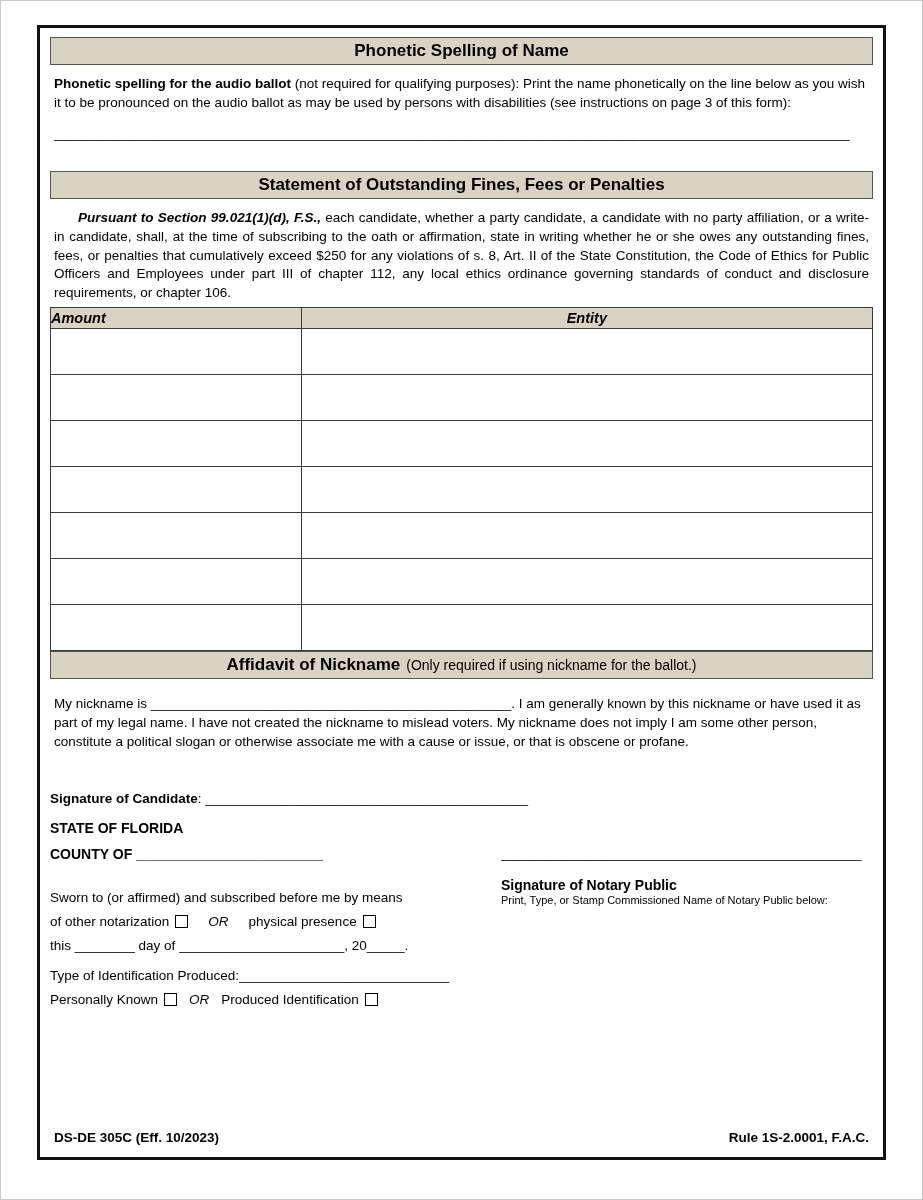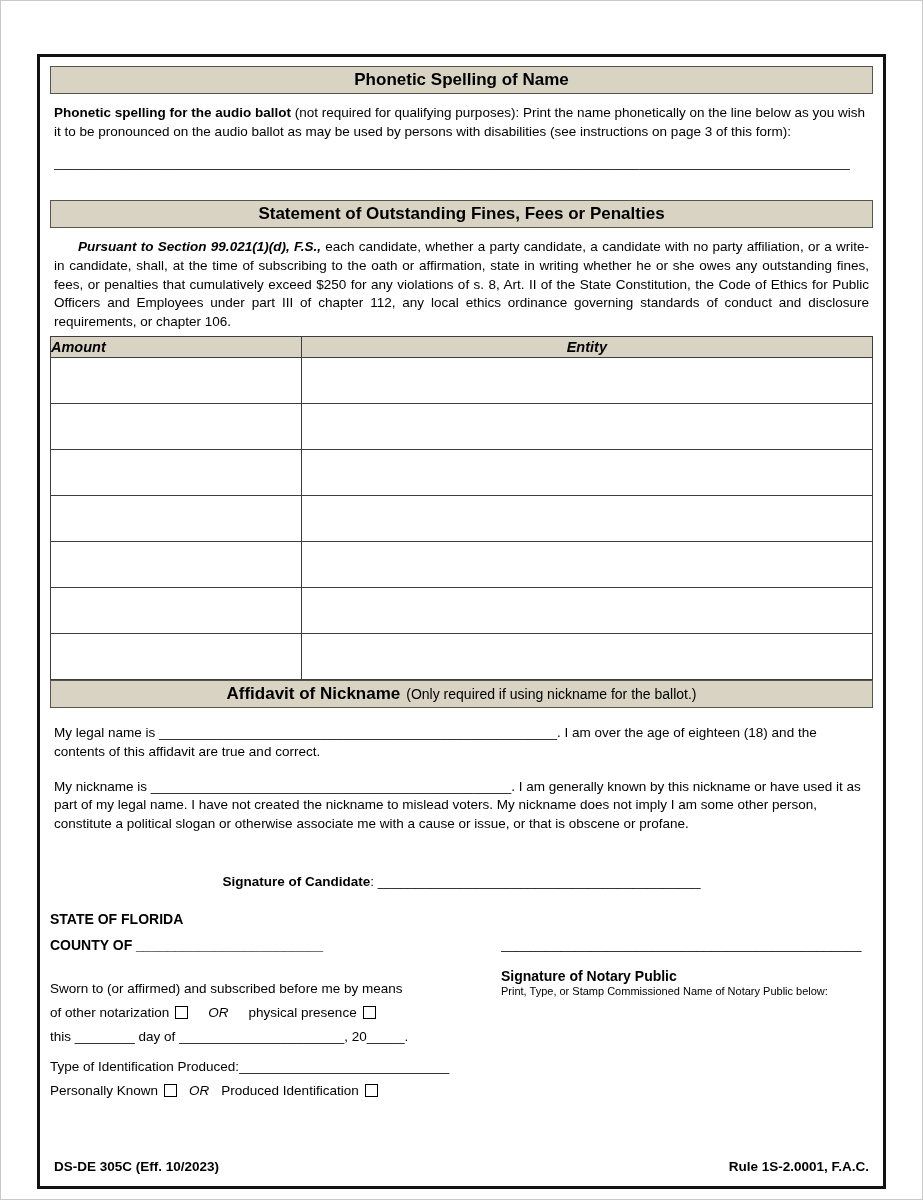--- a/index.html
+++ b/index.html
@@ -11,21 +11,21 @@
     color: #000;
     position: relative;
     overflow: hidden;
   }
   .outer-edge {
     position: absolute; inset: 0;
     border: 1px solid #c9c9c9;
   }
   .sheet {
     position: absolute;
-    left: 37px; top: 54px;
+    left: 37px; top: 25px;
     width: 849px; height: 1135px;
     border: 3px solid #121212;
     padding: 9px 10px;
     background: #fff;
   }
   .hdr {
     background: #d8d3c2;
     border: 1px solid #57564a;
     text-align: center;
     font-weight: bold;
@@ -59,23 +59,23 @@
     background: #d8d3c2;
     font-style: italic;
     font-size: 14.5px;
     padding: 2px 0;
   }
   th.col-amount { width: 30.5%; text-align: left; }
   th.col-entity { text-align: center; }
   table.fines td { height: 46px; background: #fff; }
   .hdr-affidavit { margin-top: 0; }
   .para { margin-top: 16px; }
-  .sig-line { margin-top: 40px; font-size: 13.5px; text-align: center; }
+  .sig-line { margin-top: 40px; font-size: 13.5px; }
   .bold { font-weight: bold; }
-  .state-line { margin-top: 22px; font-size: 14px; font-weight: bold; }
+  .state-line { margin-top: 14px; font-size: 14px; font-weight: bold; }
   .two-col { display: flex; margin-top: 10px; }
   .col-left { flex: 1; font-size: 13.5px; }
   .col-right { width: 372px; font-size: 13.5px; }
   .county-line { font-size: 14px; }
   .sworn-intro { margin-top: 28px; }
   .cb-line { margin-top: 9px; }
   .cb {
     display: inline-block;
     width: 13px; height: 13px;
     border: 1.5px solid #000;
@@ -150,21 +150,20 @@
           <td></td>
           <td></td>
         </tr>
       </tbody>
   </table>
 
   <div class="hdr hdr-affidavit">
     <span>Affidavit of Nickname</span><span class="hdr-note">(Only required if using nickname for the ballot.)</span>
   </div>
 
-  <p class="body-text para"><span>My legal name is </span><span class="nowrap">_____________________________________________________</span><span>. I am over the age of eighteen (18) and the contents of this affidavit are true and correct.</span></p>
 
   <p class="body-text para"><span>My nickname is </span><span class="nowrap">________________________________________________</span><span>.  I am generally known by this nickname or have used it as part of my legal name.  I have not created the nickname to mislead voters. My nickname does not imply I am some other person, constitute a political slogan or otherwise associate me with a cause or issue, or that is obscene or profane.</span></p>
 
   <div class="sig-line"><span class="bold">Signature of Candidate</span><span>: </span><span>___________________________________________</span></div>
 
   <div class="state-line">STATE OF FLORIDA</div>
 
   <div class="two-col">
     <div class="col-left">
       <div class="county-line"><span class="bold">COUNTY OF </span><span class="bold">________________________</span></div>

